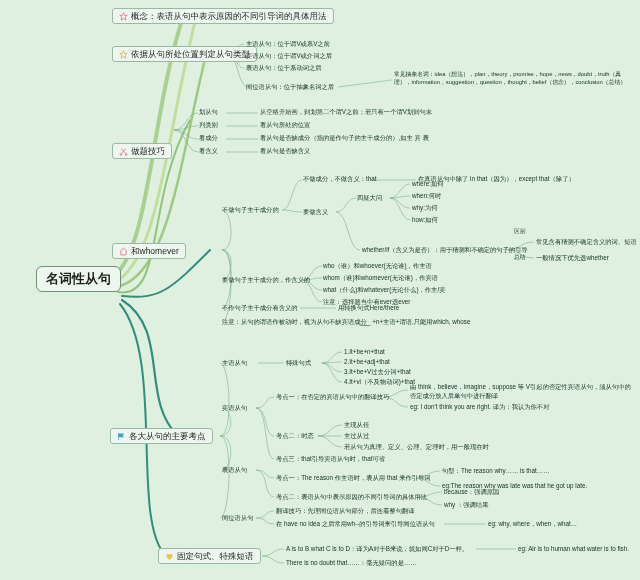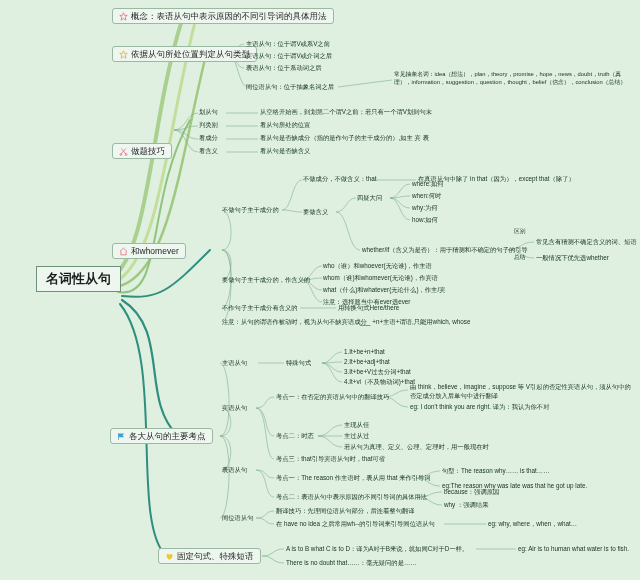--- a/index.html
+++ b/index.html
@@ -18,21 +18,21 @@
     border-radius:3px;
     padding:2px 6px;
     font-size:8.5px;
     color:#1d1d1d;
     white-space:nowrap;
     display:flex;align-items:center;gap:3px;
     line-height:1.2;
   }
   .node.root{
     font-size:13px;font-weight:bold;
-    border:1px solid #6f8f77;border-radius:0;
+    border:1px solid #6f8f77;border-radius:6px;
     padding:4px 9px;background:#eef7ef;
   }
   .ico{display:inline-block;width:9px;height:9px;flex:0 0 auto;}
   .leaf{
     position:absolute;
     font-size:6.3px;
     color:#15321f;
     white-space:nowrap;
     line-height:1.35;
   }

